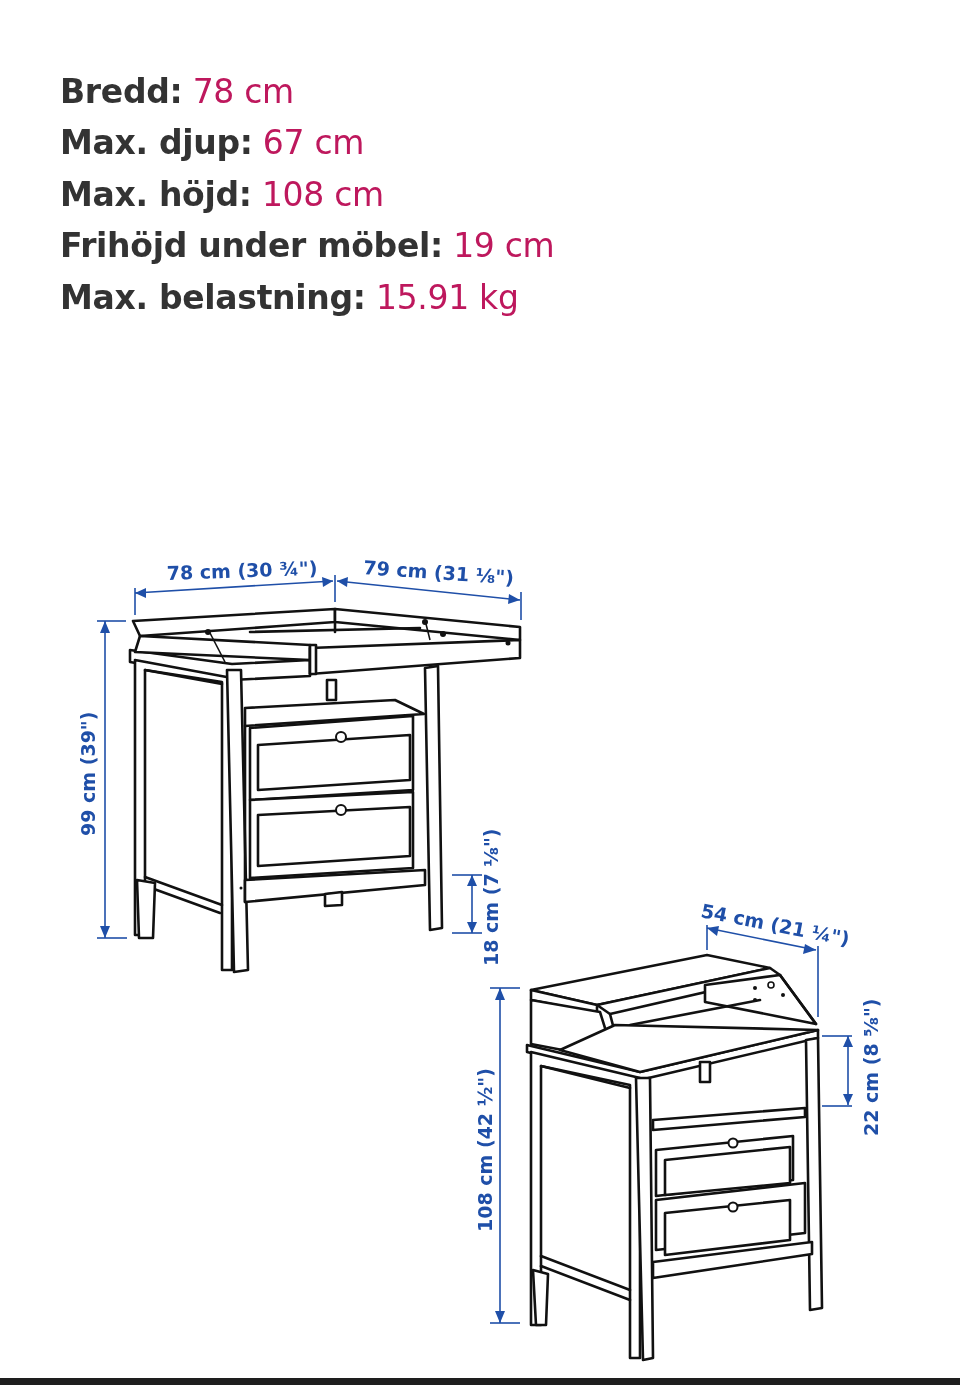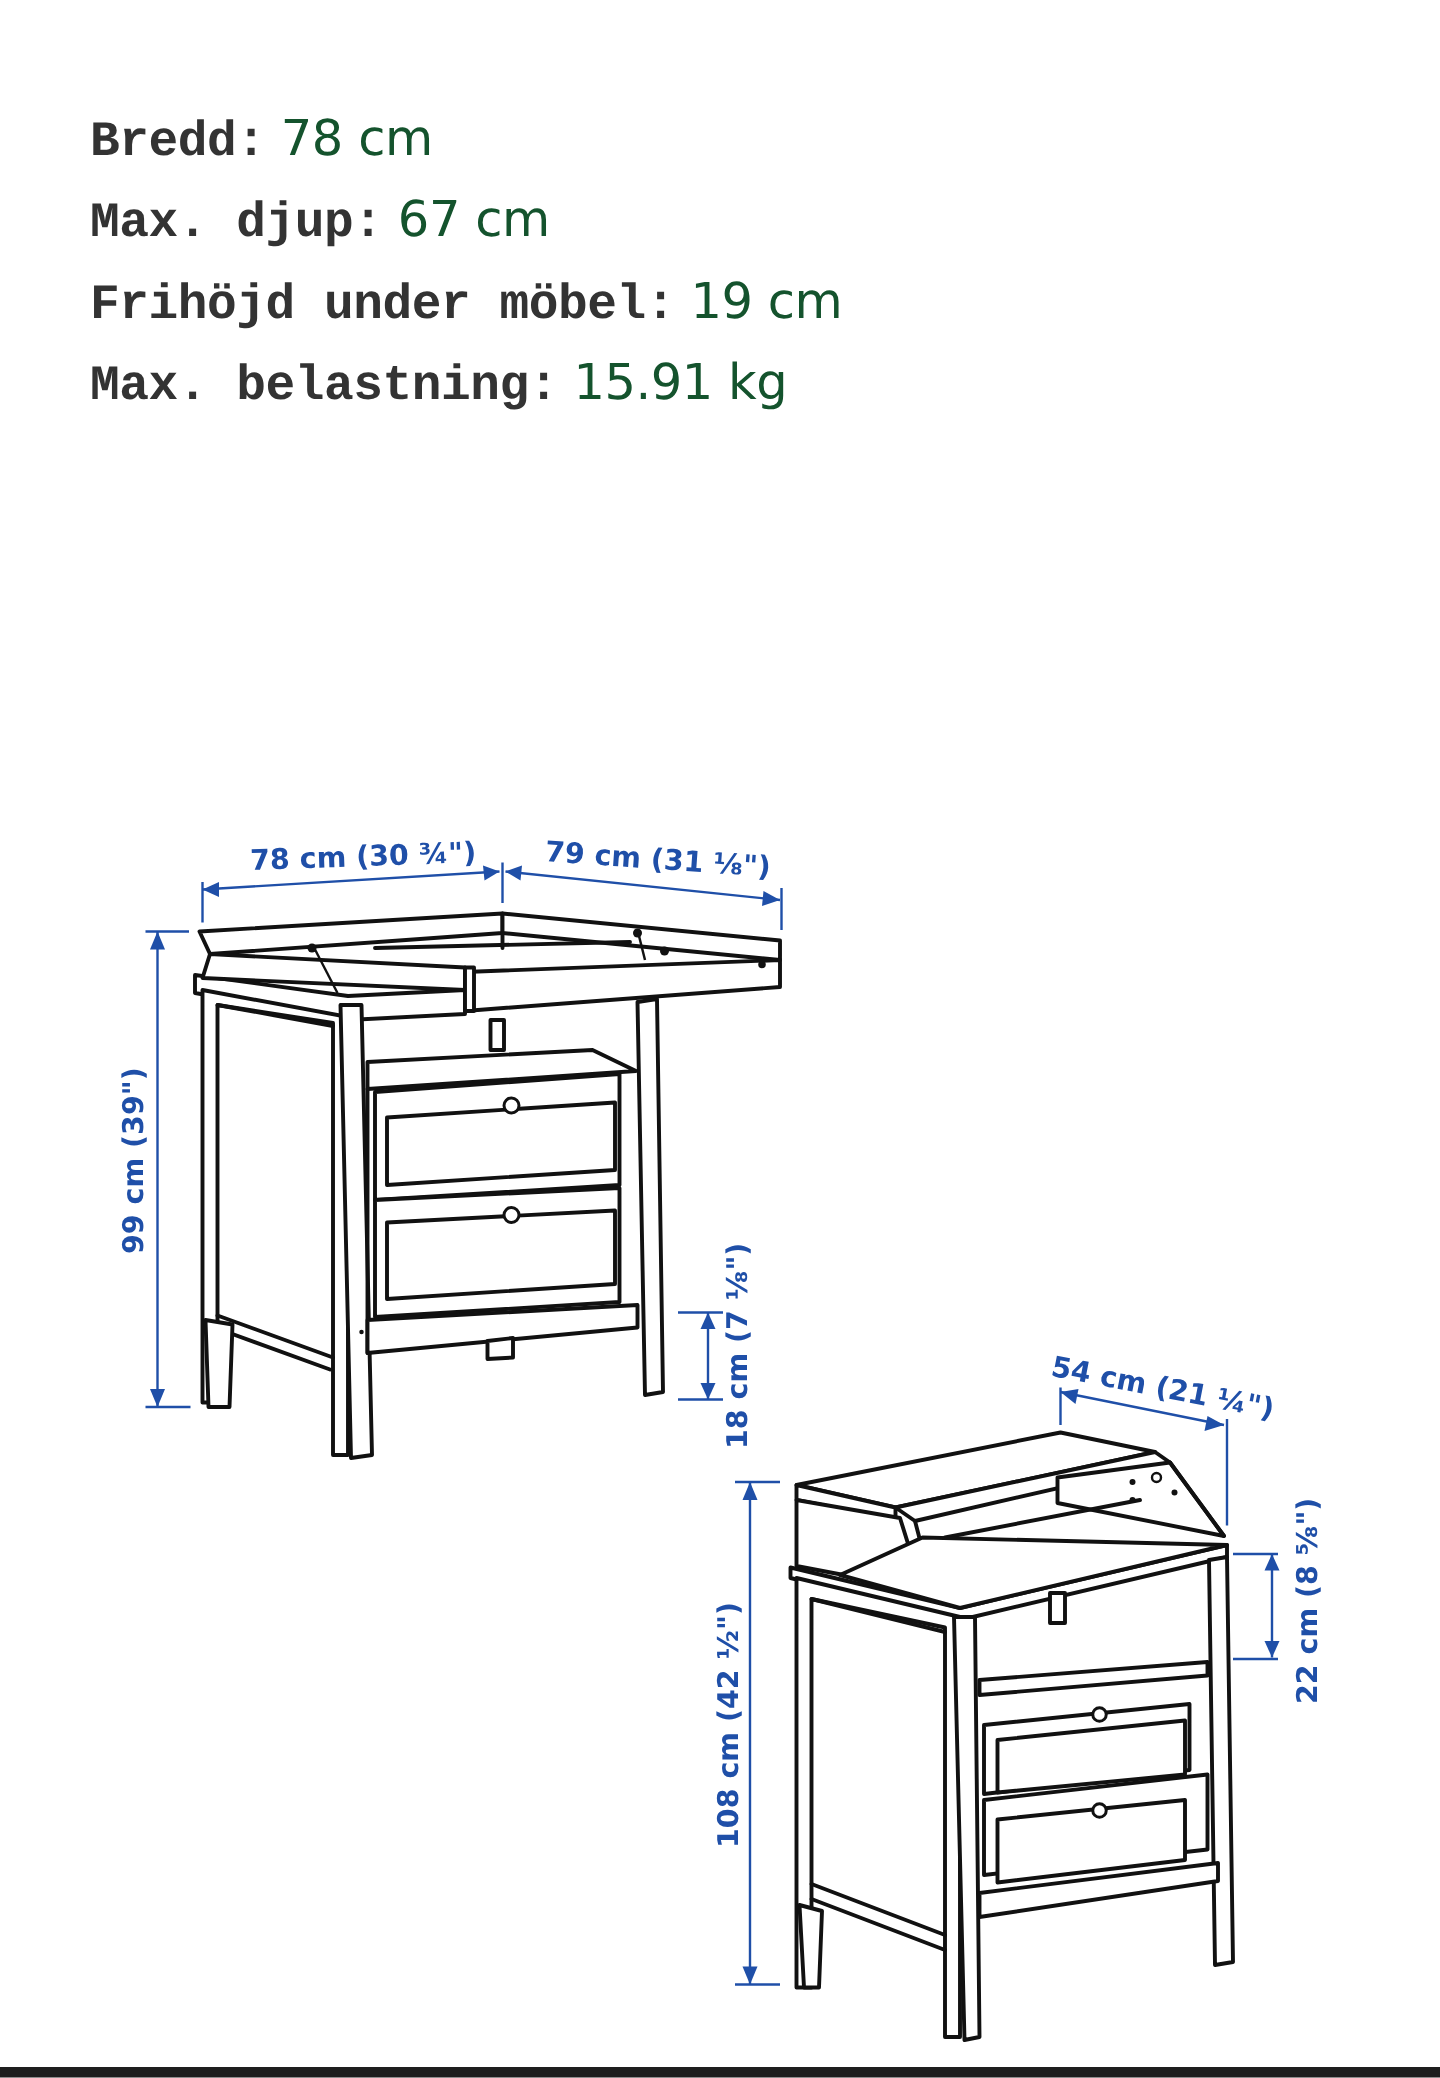--- a/index.html
+++ b/index.html
@@ -6,22 +6,22 @@
   body {
     width: 960px; height: 1385px; position: relative; overflow: hidden;
     background: #ffffff;
     font-family: "DejaVu Sans", sans-serif;
   }
   .specs { position: absolute; left: 60px; top: 66px; }
   .spec-row {
     font-size: 33px; line-height: 51.4px; color: #3b3b3b; white-space: nowrap;
     letter-spacing: -0.3px;
   }
-  .spec-label { font-weight: bold; color: #333333; font-family: Liberation Mono, monospace; }
-  .spec-value { font-weight: normal; color: #14532d; }
+  .spec-label { font-weight: bold; color: #333333; }
+  .spec-value { font-weight: normal; color: #be185d; }
   svg.drawing { position: absolute; left: 0; top: 0; }
   .dim-label {
     font-family: "DejaVu Sans", sans-serif; font-weight: bold;
     font-size: 19px; fill: #1f4fa8;
   }
   .ln { stroke: #111; stroke-width: 2.6; fill: none; stroke-linejoin: round; stroke-linecap: round; }
   .lnw { stroke: #111; stroke-width: 2.6; fill: #fff; stroke-linejoin: round; }
   .thin { stroke: #111; stroke-width: 1.6; fill: none; }
   .dim { stroke: #1f4fa8; stroke-width: 1.6; fill: none; }
   .dimfill { fill: #1f4fa8; }
@@ -29,20 +29,21 @@
     position: absolute; left: 0; top: 1378px; width: 960px; height: 7px;
     background: #1e1e1e;
   }
 </style>
 </head>
 <body>
 
 <div class="specs">
   <div class="spec-row"><span class="spec-label">Bredd:</span><span class="spec-value"> 78 cm</span></div>
   <div class="spec-row"><span class="spec-label">Max. djup:</span><span class="spec-value"> 67 cm</span></div>
+  <div class="spec-row"><span class="spec-label">Max. höjd:</span><span class="spec-value"> 108 cm</span></div>
   <div class="spec-row"><span class="spec-label">Frihöjd under möbel:</span><span class="spec-value"> 19 cm</span></div>
   <div class="spec-row"><span class="spec-label">Max. belastning:</span><span class="spec-value"> 15.91 kg</span></div>
 </div>
 
 <svg class="drawing" width="960" height="1385" viewBox="0 0 960 1385">
   <g>
 
     <line class="dim" x1="135" y1="588" x2="135" y2="615"></line>
     <line class="dim" x1="135" y1="593" x2="333" y2="581"></line>
     <polygon class="dimfill" points="135,593 146,588 146,598"></polygon>

